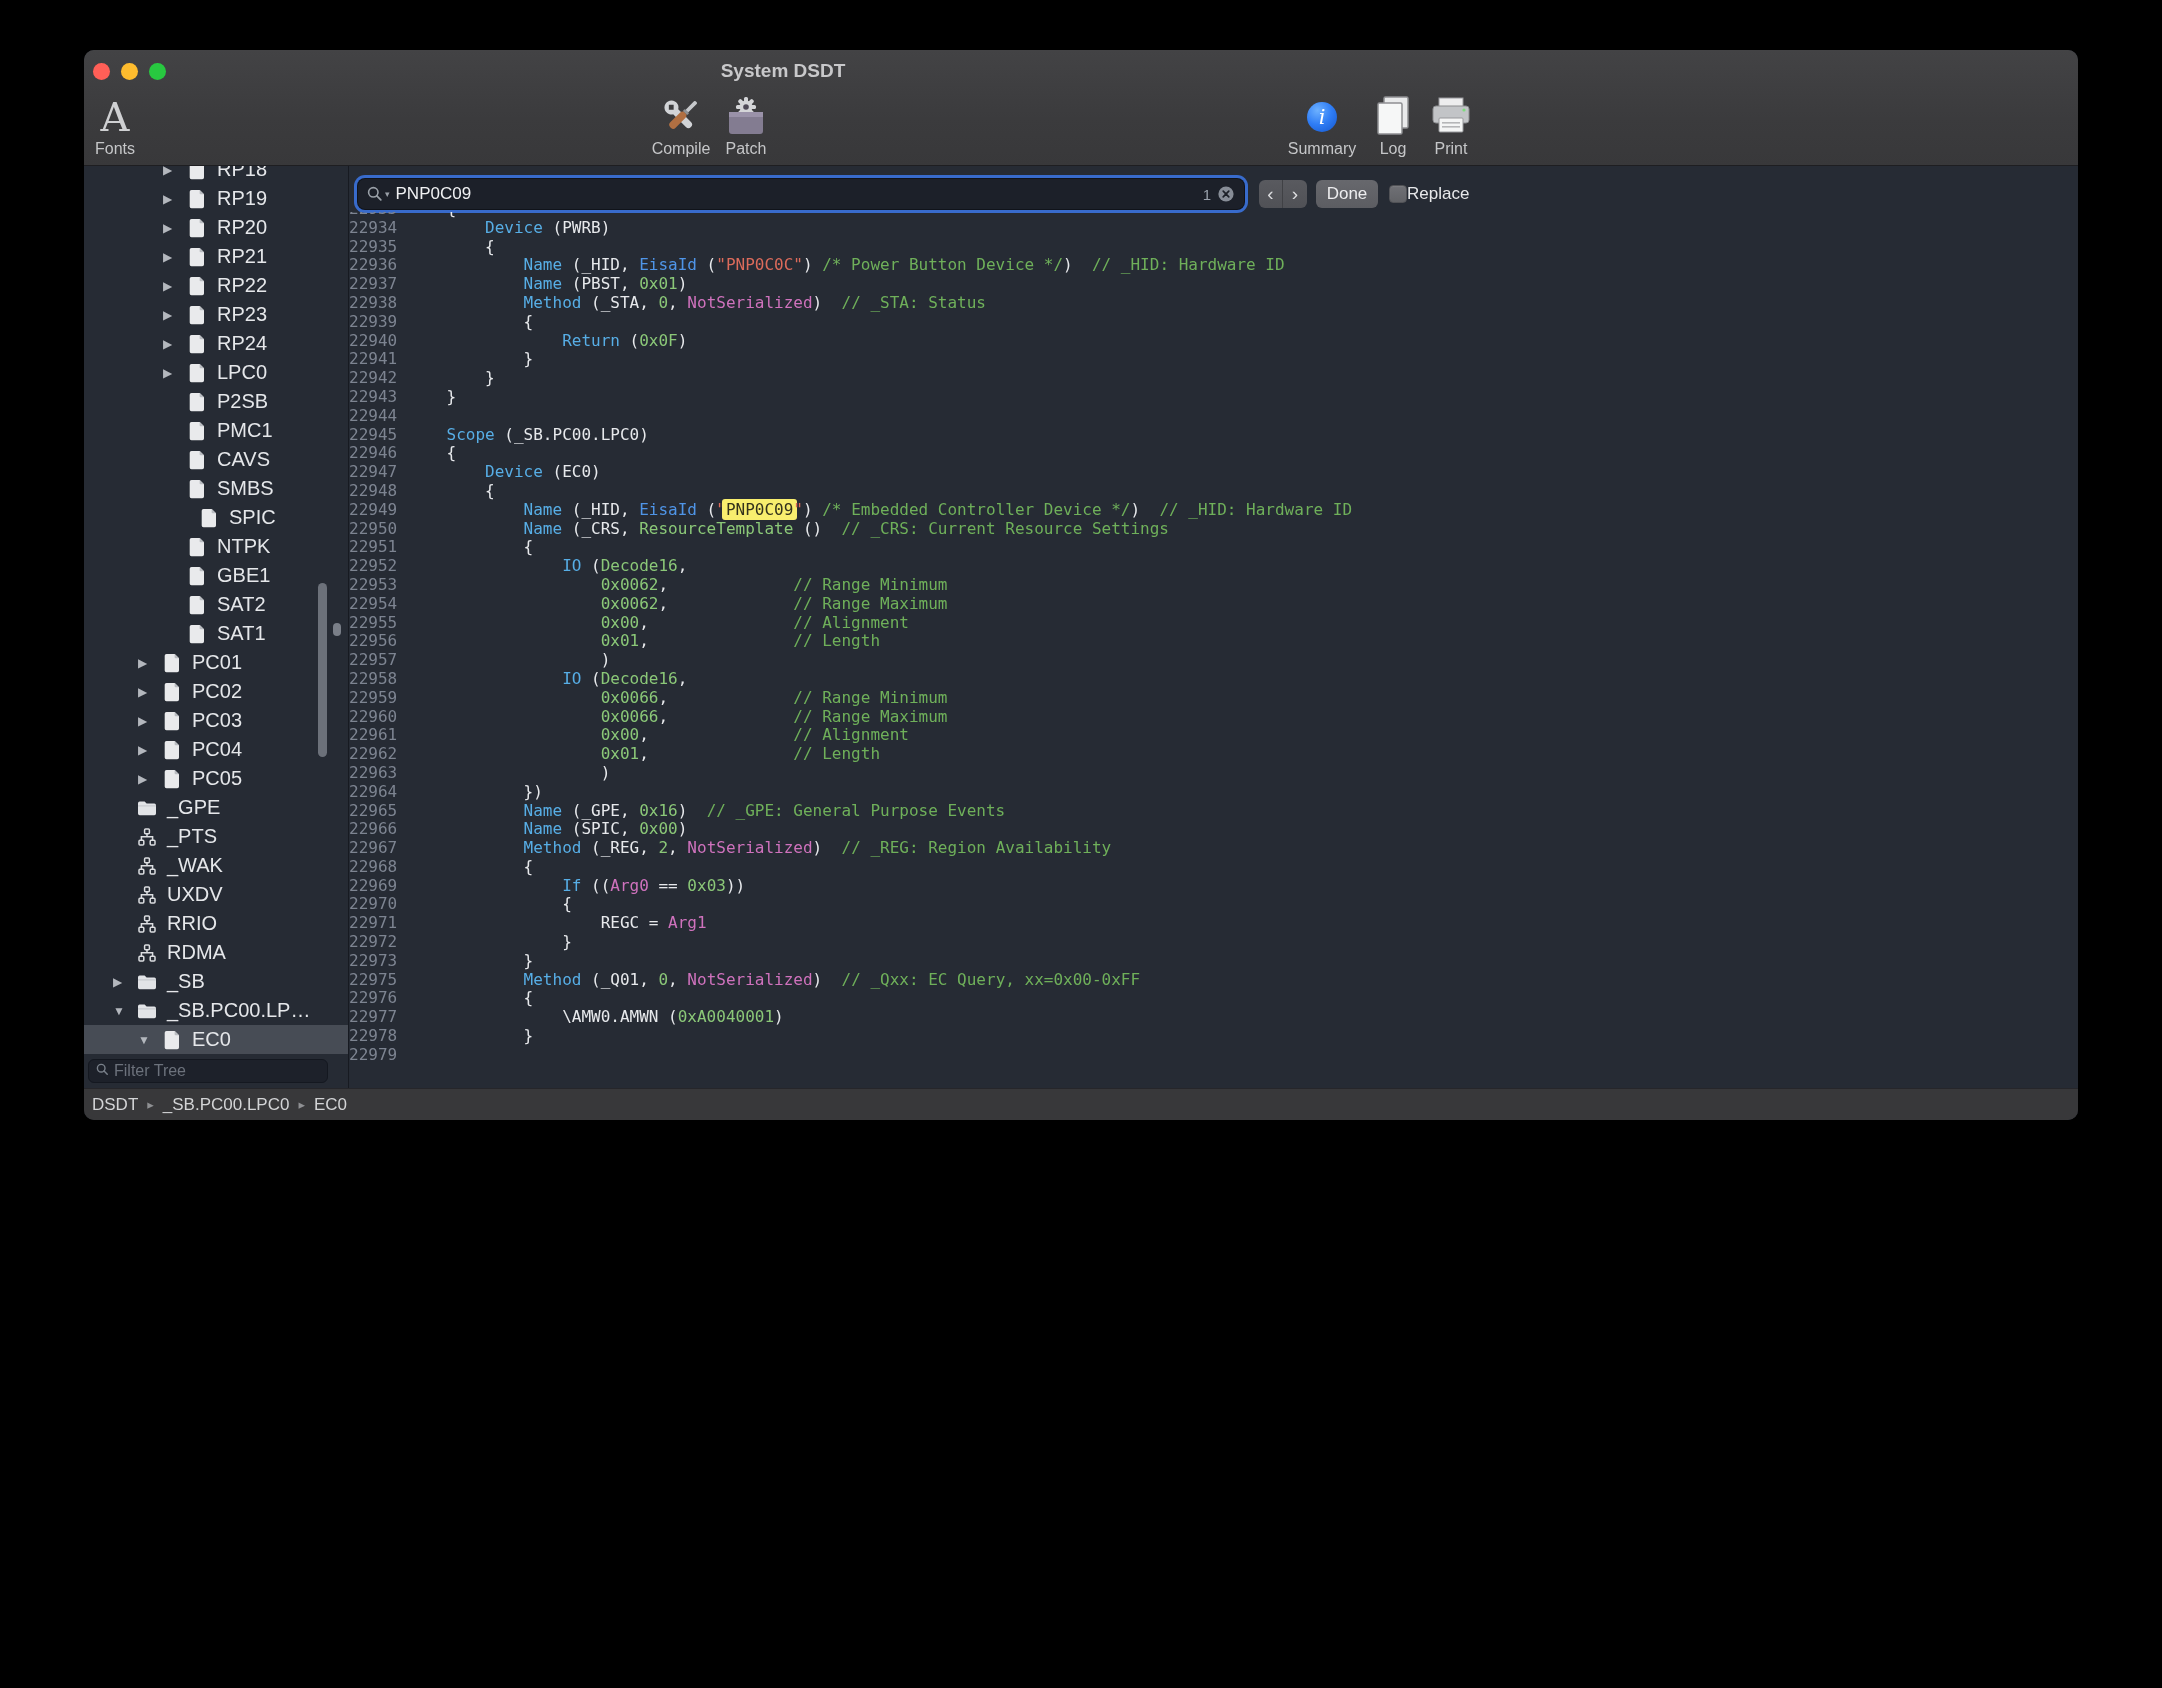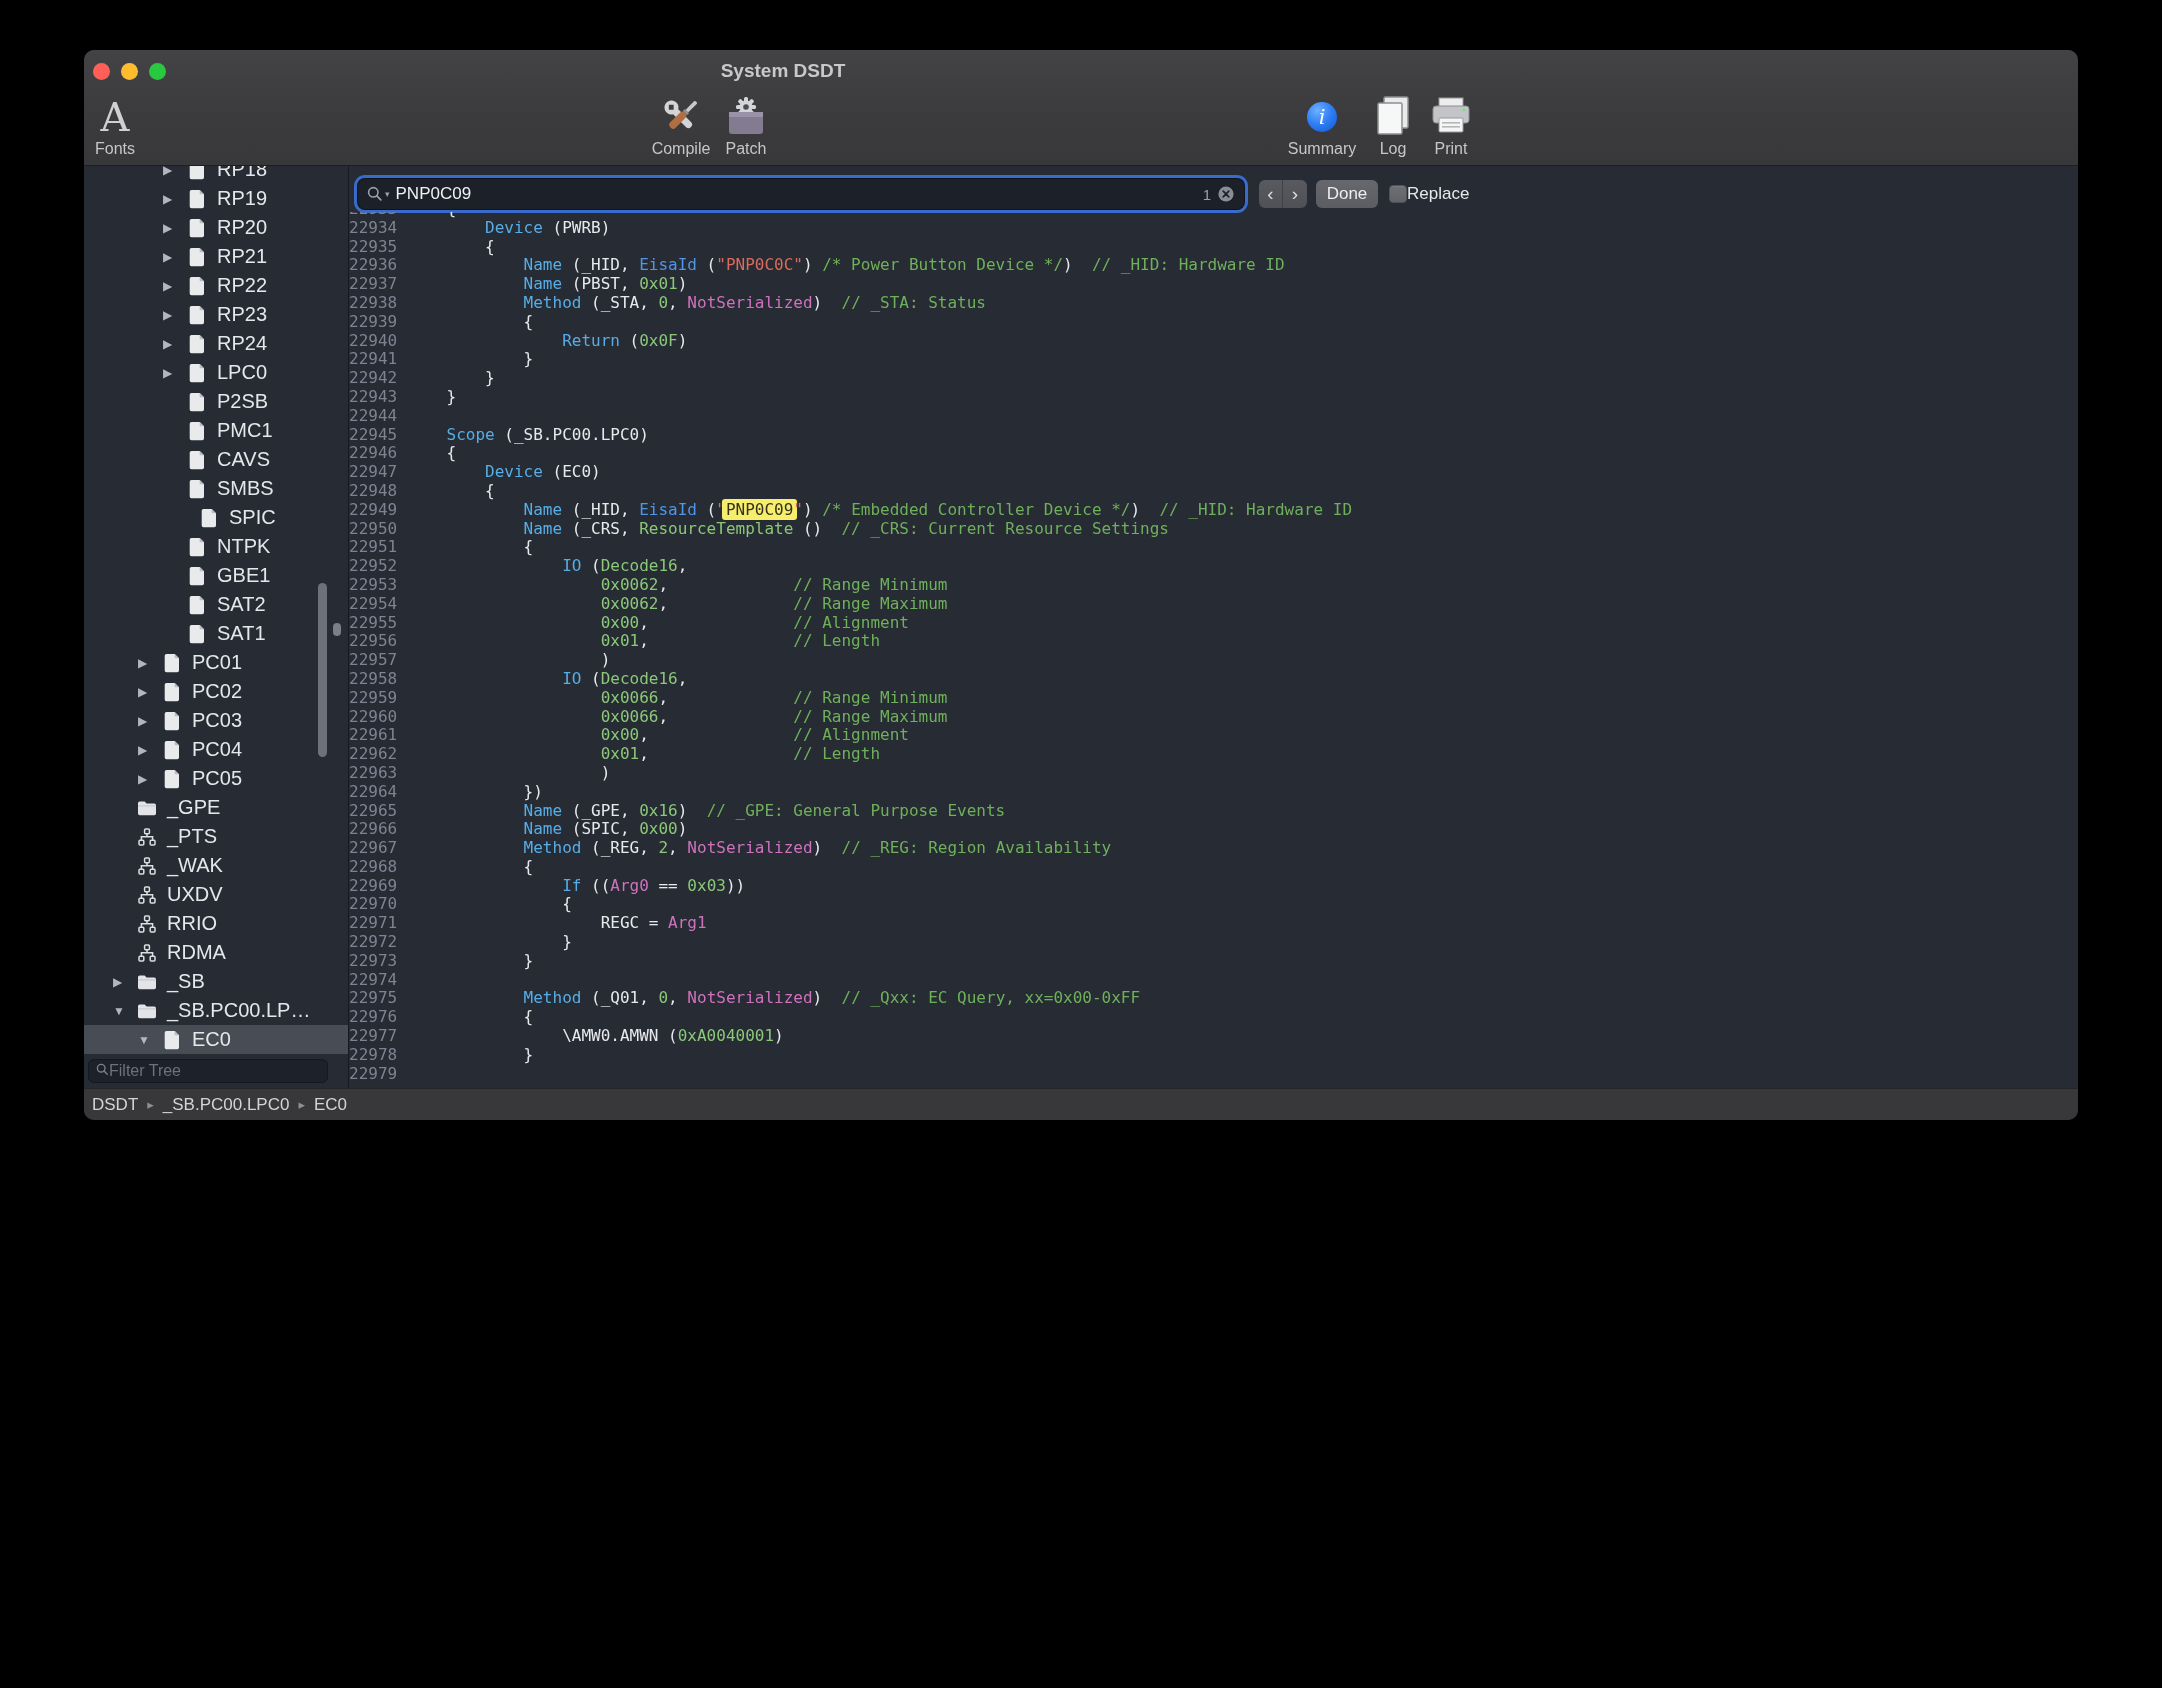--- a/index.html
+++ b/index.html
@@ -36,21 +36,21 @@
   .sidebar{position:absolute;left:0;top:0;bottom:0;width:264px;}
   .tree{position:absolute;top:0;left:0;width:100%;height:888px;overflow:hidden;}
   .tree-inner{margin-top:-11px;}
   .trow{height:29px;display:flex;align-items:center;color:#e5e7ea;font-size:20px;white-space:nowrap;}
   .trow.sel{background:var(--row_selected);}
   .disc{flex:none;width:22px;font-size:12px;color:#b3b7bd;text-align:left;padding-left:3px;}
   .ticon{flex:none;width:30px;display:flex;align-items:center;justify-content:center;}
   .tlabel{margin-left:5px;}
   .sscroll{position:absolute;left:234px;top:417px;width:9px;height:174px;border-radius:5px;background:#6c717a;}
   .filter{position:absolute;left:4px;bottom:5px;width:240px;height:24px;border-radius:6px;background:#1d212a;
-    border:1px solid #141820;display:flex;align-items:center;padding:0 7px;}
+    border:1px solid #141820;display:flex;align-items:center;gap:5px;padding:0 7px;}
   .filter input{flex:1;min-width:0;background:transparent;border:0;outline:0;color:#dfe2e6;font-size:16px;font-family:inherit;}
   .filter input::placeholder{color:#6c727c;}
   .divider{position:absolute;left:264px;top:0;bottom:0;width:1px;background:#171a21;}
   .splitdot{position:absolute;left:249px;top:457px;width:8px;height:13px;border-radius:4px;background:#7a7f88;}
 
   
   .editor{position:absolute;left:265px;top:0;right:0;bottom:0;}
   .searchfield{position:absolute;left:9px;top:13px;width:886px;height:30px;border-radius:7px;background:#1c2029;
     display:flex;align-items:center;gap:6px;padding:0 9px;
     box-shadow:0 0 0 1px #10131a,0 0 0 4px rgba(61,124,242,.8);}
@@ -604,21 +604,20 @@
             <div class="cl"><span class="ln">22964</span><span class="ct"><span class="tk-p">            })</span></span></div>
             <div class="cl"><span class="ln">22965</span><span class="ct"><span class="tk-p">            </span><span class="tk-k">Name</span><span class="tk-p"> (_GPE, </span><span class="tk-n">0x16</span><span class="tk-p">)  </span><span class="tk-c">// _GPE: General Purpose Events</span></span></div>
             <div class="cl"><span class="ln">22966</span><span class="ct"><span class="tk-p">            </span><span class="tk-k">Name</span><span class="tk-p"> (SPIC, </span><span class="tk-n">0x00</span><span class="tk-p">)</span></span></div>
             <div class="cl"><span class="ln">22967</span><span class="ct"><span class="tk-p">            </span><span class="tk-k">Method</span><span class="tk-p"> (_REG, </span><span class="tk-n">2</span><span class="tk-p">, </span><span class="tk-m">NotSerialized</span><span class="tk-p">)  </span><span class="tk-c">// _REG: Region Availability</span></span></div>
             <div class="cl"><span class="ln">22968</span><span class="ct"><span class="tk-p">            {</span></span></div>
             <div class="cl"><span class="ln">22969</span><span class="ct"><span class="tk-p">                </span><span class="tk-k">If</span><span class="tk-p"> ((</span><span class="tk-m">Arg0</span><span class="tk-p"> == </span><span class="tk-n">0x03</span><span class="tk-p">))</span></span></div>
             <div class="cl"><span class="ln">22970</span><span class="ct"><span class="tk-p">                {</span></span></div>
             <div class="cl"><span class="ln">22971</span><span class="ct"><span class="tk-p">                    REGC = </span><span class="tk-m">Arg1</span></span></div>
             <div class="cl"><span class="ln">22972</span><span class="ct"><span class="tk-p">                }</span></span></div>
             <div class="cl"><span class="ln">22973</span><span class="ct"><span class="tk-p">            }</span></span></div>
-            <div class="cl"><span class="ln">22974</span><span class="ct"><span class="tk-p"></span></span></div>
             <div class="cl"><span class="ln">22975</span><span class="ct"><span class="tk-p">            </span><span class="tk-k">Method</span><span class="tk-p"> (_Q01, </span><span class="tk-n">0</span><span class="tk-p">, </span><span class="tk-m">NotSerialized</span><span class="tk-p">)  </span><span class="tk-c">// _Qxx: EC Query, xx=0x00-0xFF</span></span></div>
             <div class="cl"><span class="ln">22976</span><span class="ct"><span class="tk-p">            {</span></span></div>
             <div class="cl"><span class="ln">22977</span><span class="ct"><span class="tk-p">                \AMW0.AMWN (</span><span class="tk-n">0xA0040001</span><span class="tk-p">)</span></span></div>
             <div class="cl"><span class="ln">22978</span><span class="ct"><span class="tk-p">            }</span></span></div>
             <div class="cl"><span class="ln">22979</span><span class="ct"><span class="tk-p"></span></span></div>
           </div>
       </div>
     </div>
   </div>
 

